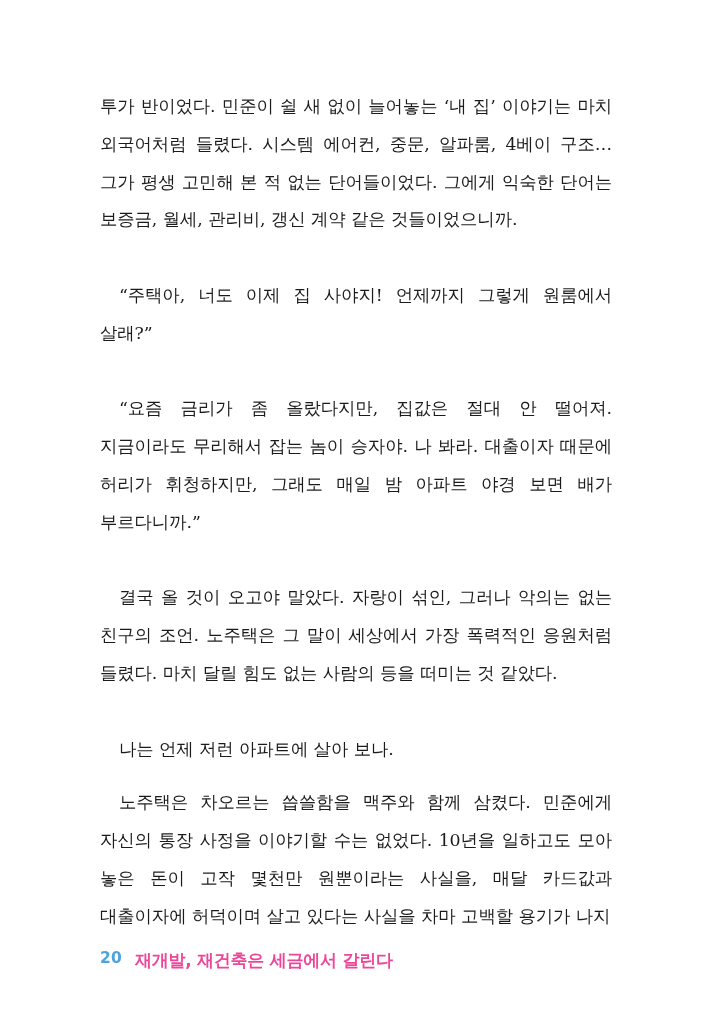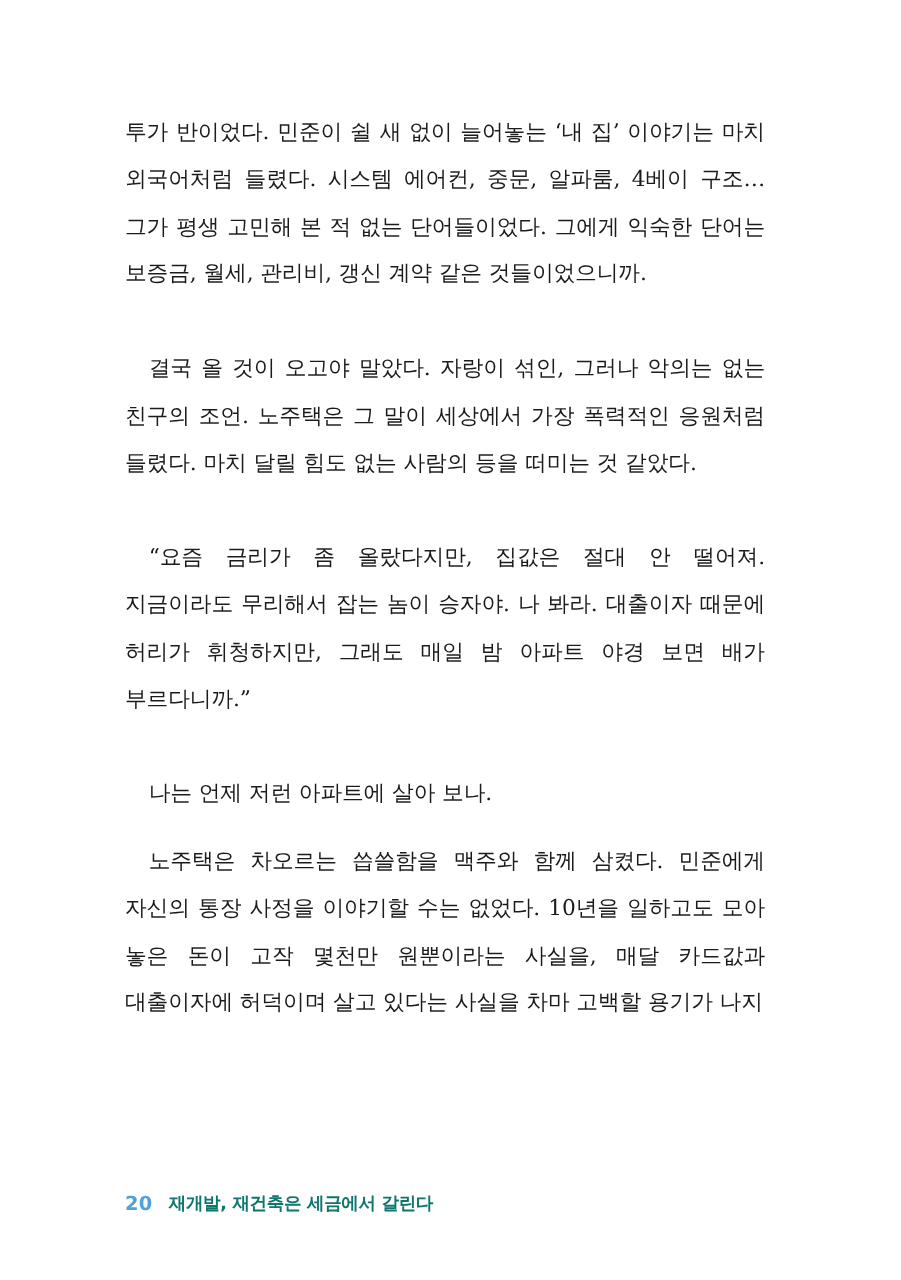--- a/index.html
+++ b/index.html
@@ -77,40 +77,41 @@
   .footer-page-number {
     font-family: "DejaVu Sans", "Liberation Sans", sans-serif;
     font-size: 15.5px;
     font-weight: 700;
     color: #4fa3dd;
     letter-spacing: 0.2px;
   }
 
   .footer-title {
     font-family: "DejaVu Sans", "Liberation Sans", sans-serif;
-    font-size: 14px;
+    font-size: 17px;
     font-weight: 700;
-    color: #0f766e;
+    color: #ec4899;
     letter-spacing: -0.25px;
     white-space: nowrap;
   }
 </style>
 </head>
 <body>
 
 <div class="page">
 
   <div class="text-column">
 
     <p class="para">투가 반이었다. 민준이 쉴 새 없이 늘어놓는 ‘내 집’ 이야기는 마치 외국어처럼 들렸다. 시스템 에어컨, 중문, 알파룸, 4베이 구조… 그가 평생 고민해 본 적 없는 단어들이었다. 그에게 익숙한 단어는 보증금, 월세, 관리비, 갱신 계약 같은 것들이었으니까.</p>
 
+    <p class="para gap-before indent">“주택아, 너도 이제 집 사야지! 언제까지 그렇게 원룸에서 살래?”</p>
+
+    <p class="para gap-before indent">“요즘 금리가 좀 올랐다지만, 집값은 절대 안 떨어져. 지금이라도 무리해서 잡는 놈이 승자야. 나 봐라. 대출이자 때문에 허리가 휘청하지만, 그래도 매일 밤 아파트 야경 보면 배가 부르다니까.”</p>
 
     <p class="para gap-before indent">결국 올 것이 오고야 말았다. 자랑이 섞인, 그러나 악의는 없는 친구의 조언. 노주택은 그 말이 세상에서 가장 폭력적인 응원처럼 들렸다. 마치 달릴 힘도 없는 사람의 등을 떠미는 것 같았다.</p>
-
-    <p class="para gap-before indent">“요즘 금리가 좀 올랐다지만, 집값은 절대 안 떨어져. 지금이라도 무리해서 잡는 놈이 승자야. 나 봐라. 대출이자 때문에 허리가 휘청하지만, 그래도 매일 밤 아파트 야경 보면 배가 부르다니까.”</p>
 
     <p class="para gap-before indent">나는 언제 저런 아파트에 살아 보나.</p>
 
     <p class="para tight indent">노주택은 차오르는 씁쓸함을 맥주와 함께 삼켰다. 민준에게 자신의 통장 사정을 이야기할 수는 없었다. 10년을 일하고도 모아 놓은 돈이 고작 몇천만 원뿐이라는 사실을, 매달 카드값과 대출이자에 허덕이며 살고 있다는 사실을 차마 고백할 용기가 나지</p>
 
   </div>
 
   <div class="footer">
     <span class="footer-page-number">20</span>
     <span class="footer-title">재개발, 재건축은 세금에서 갈린다</span>

